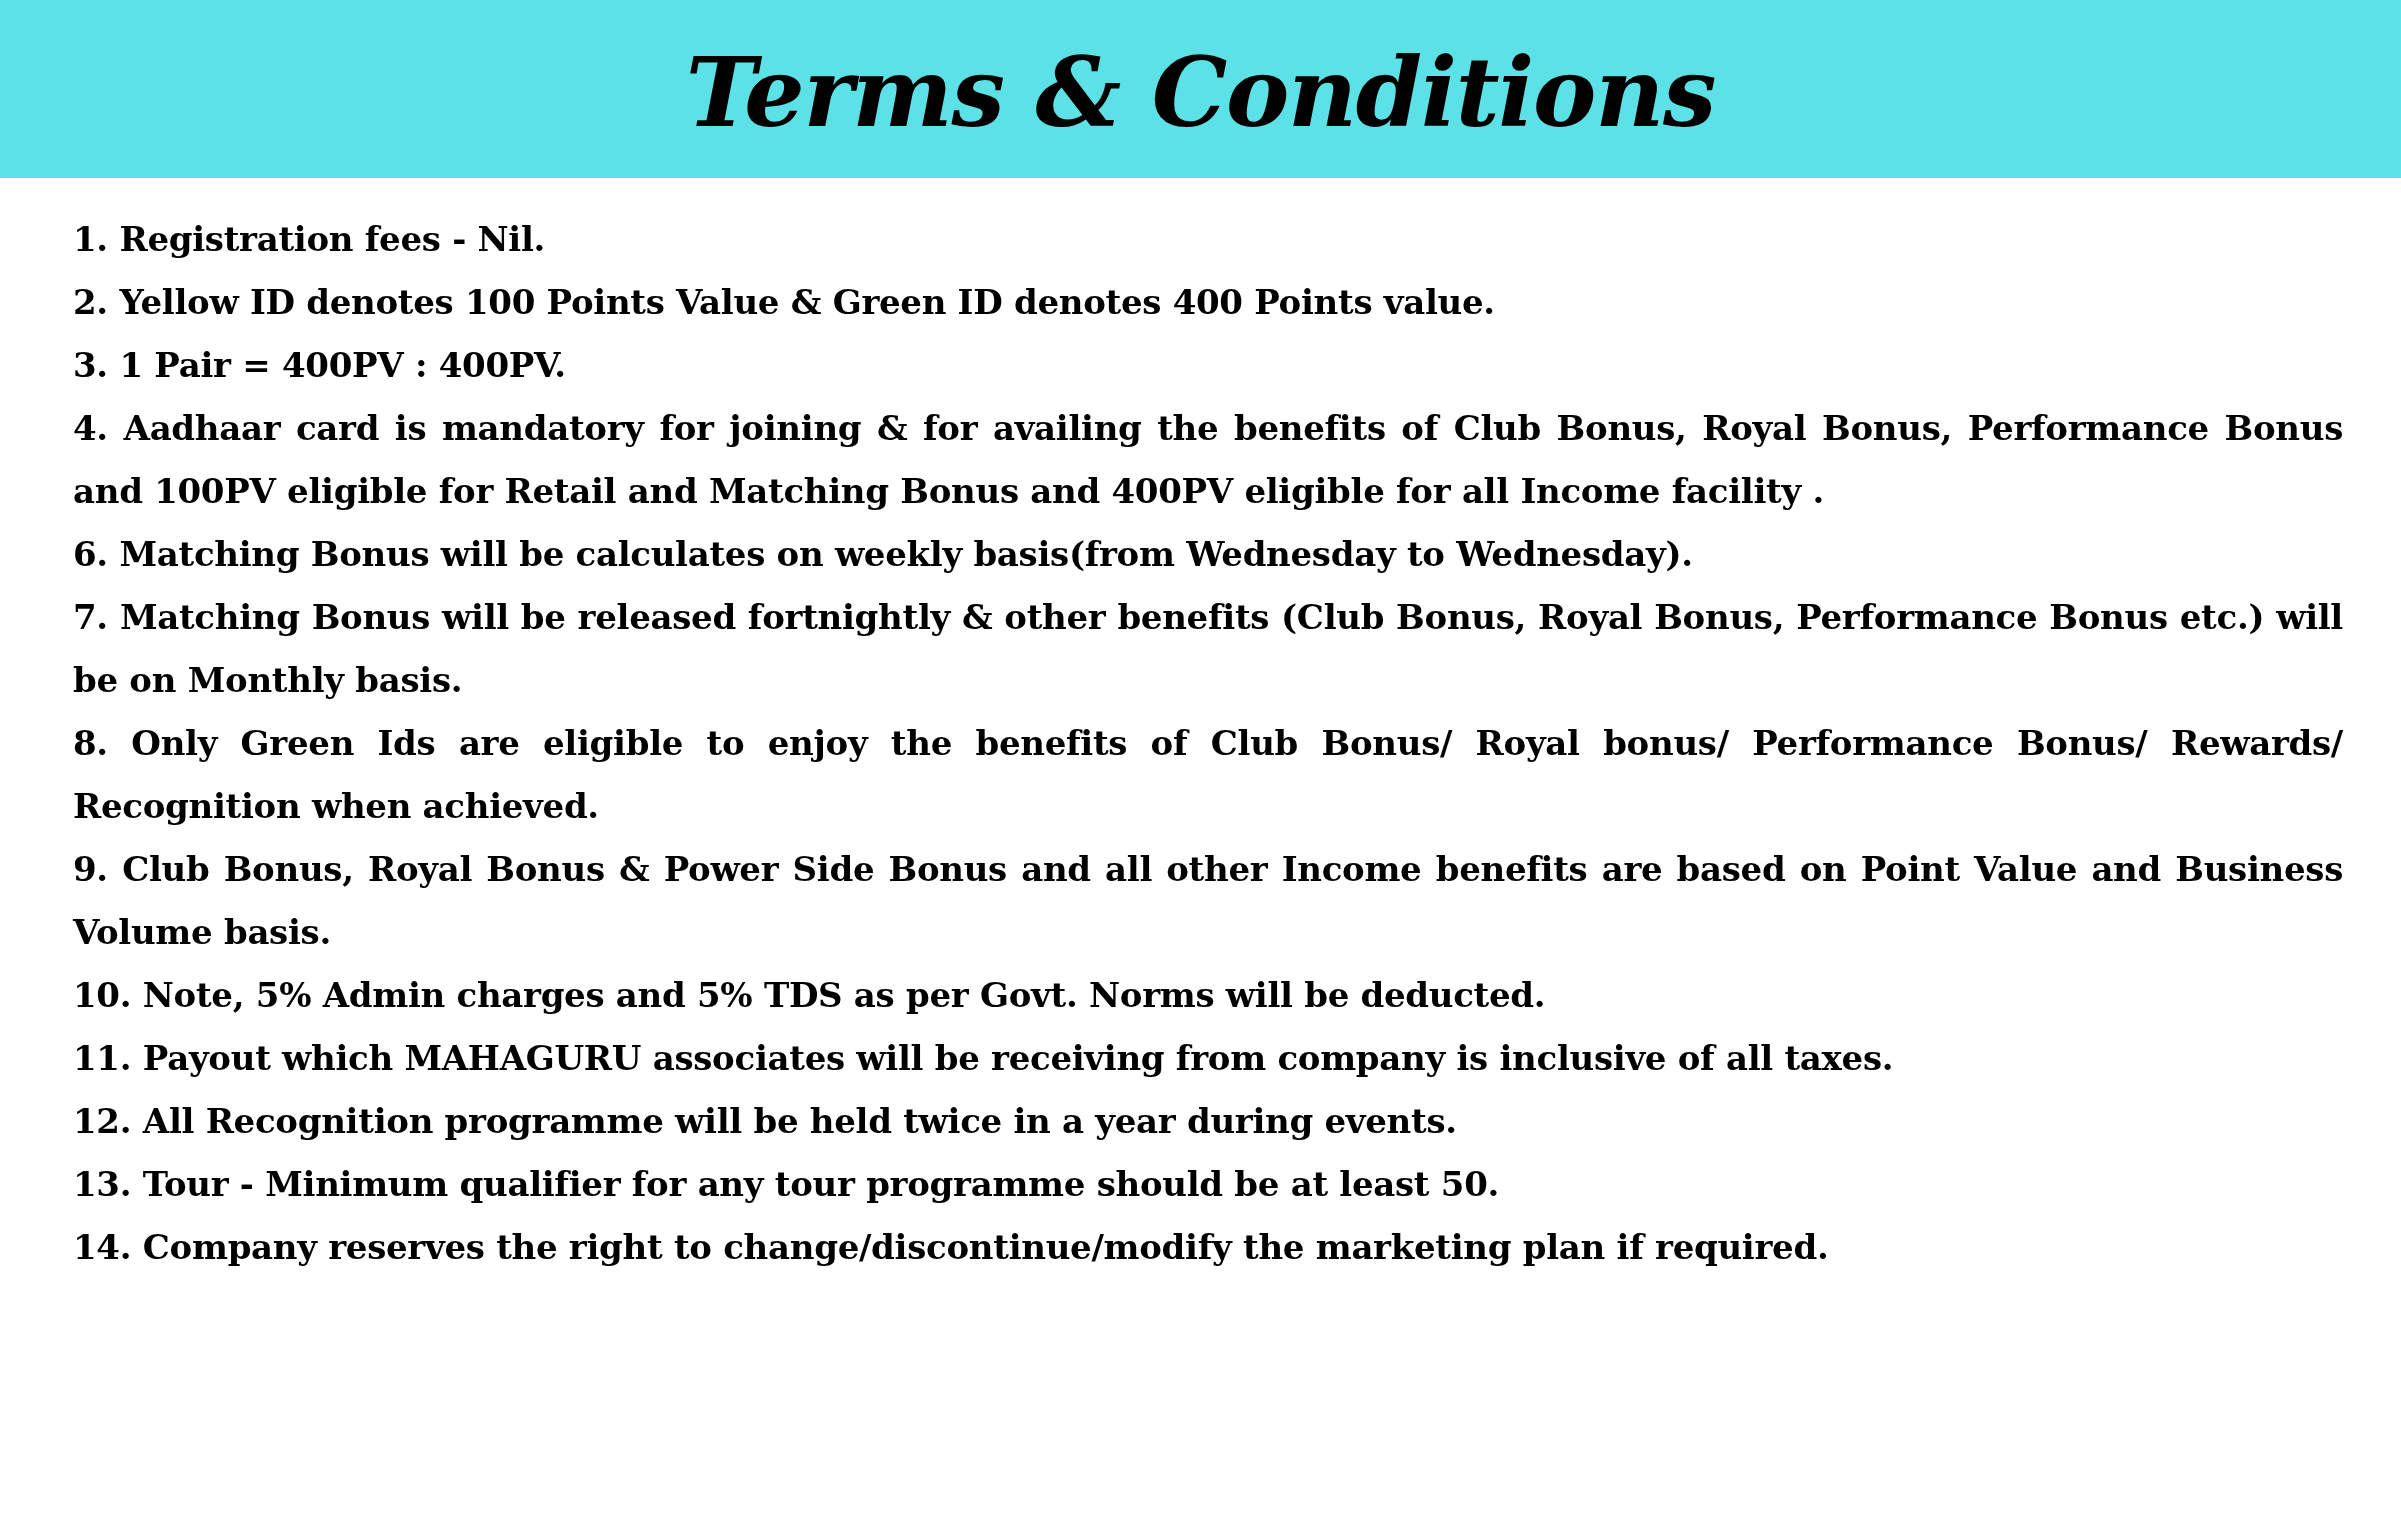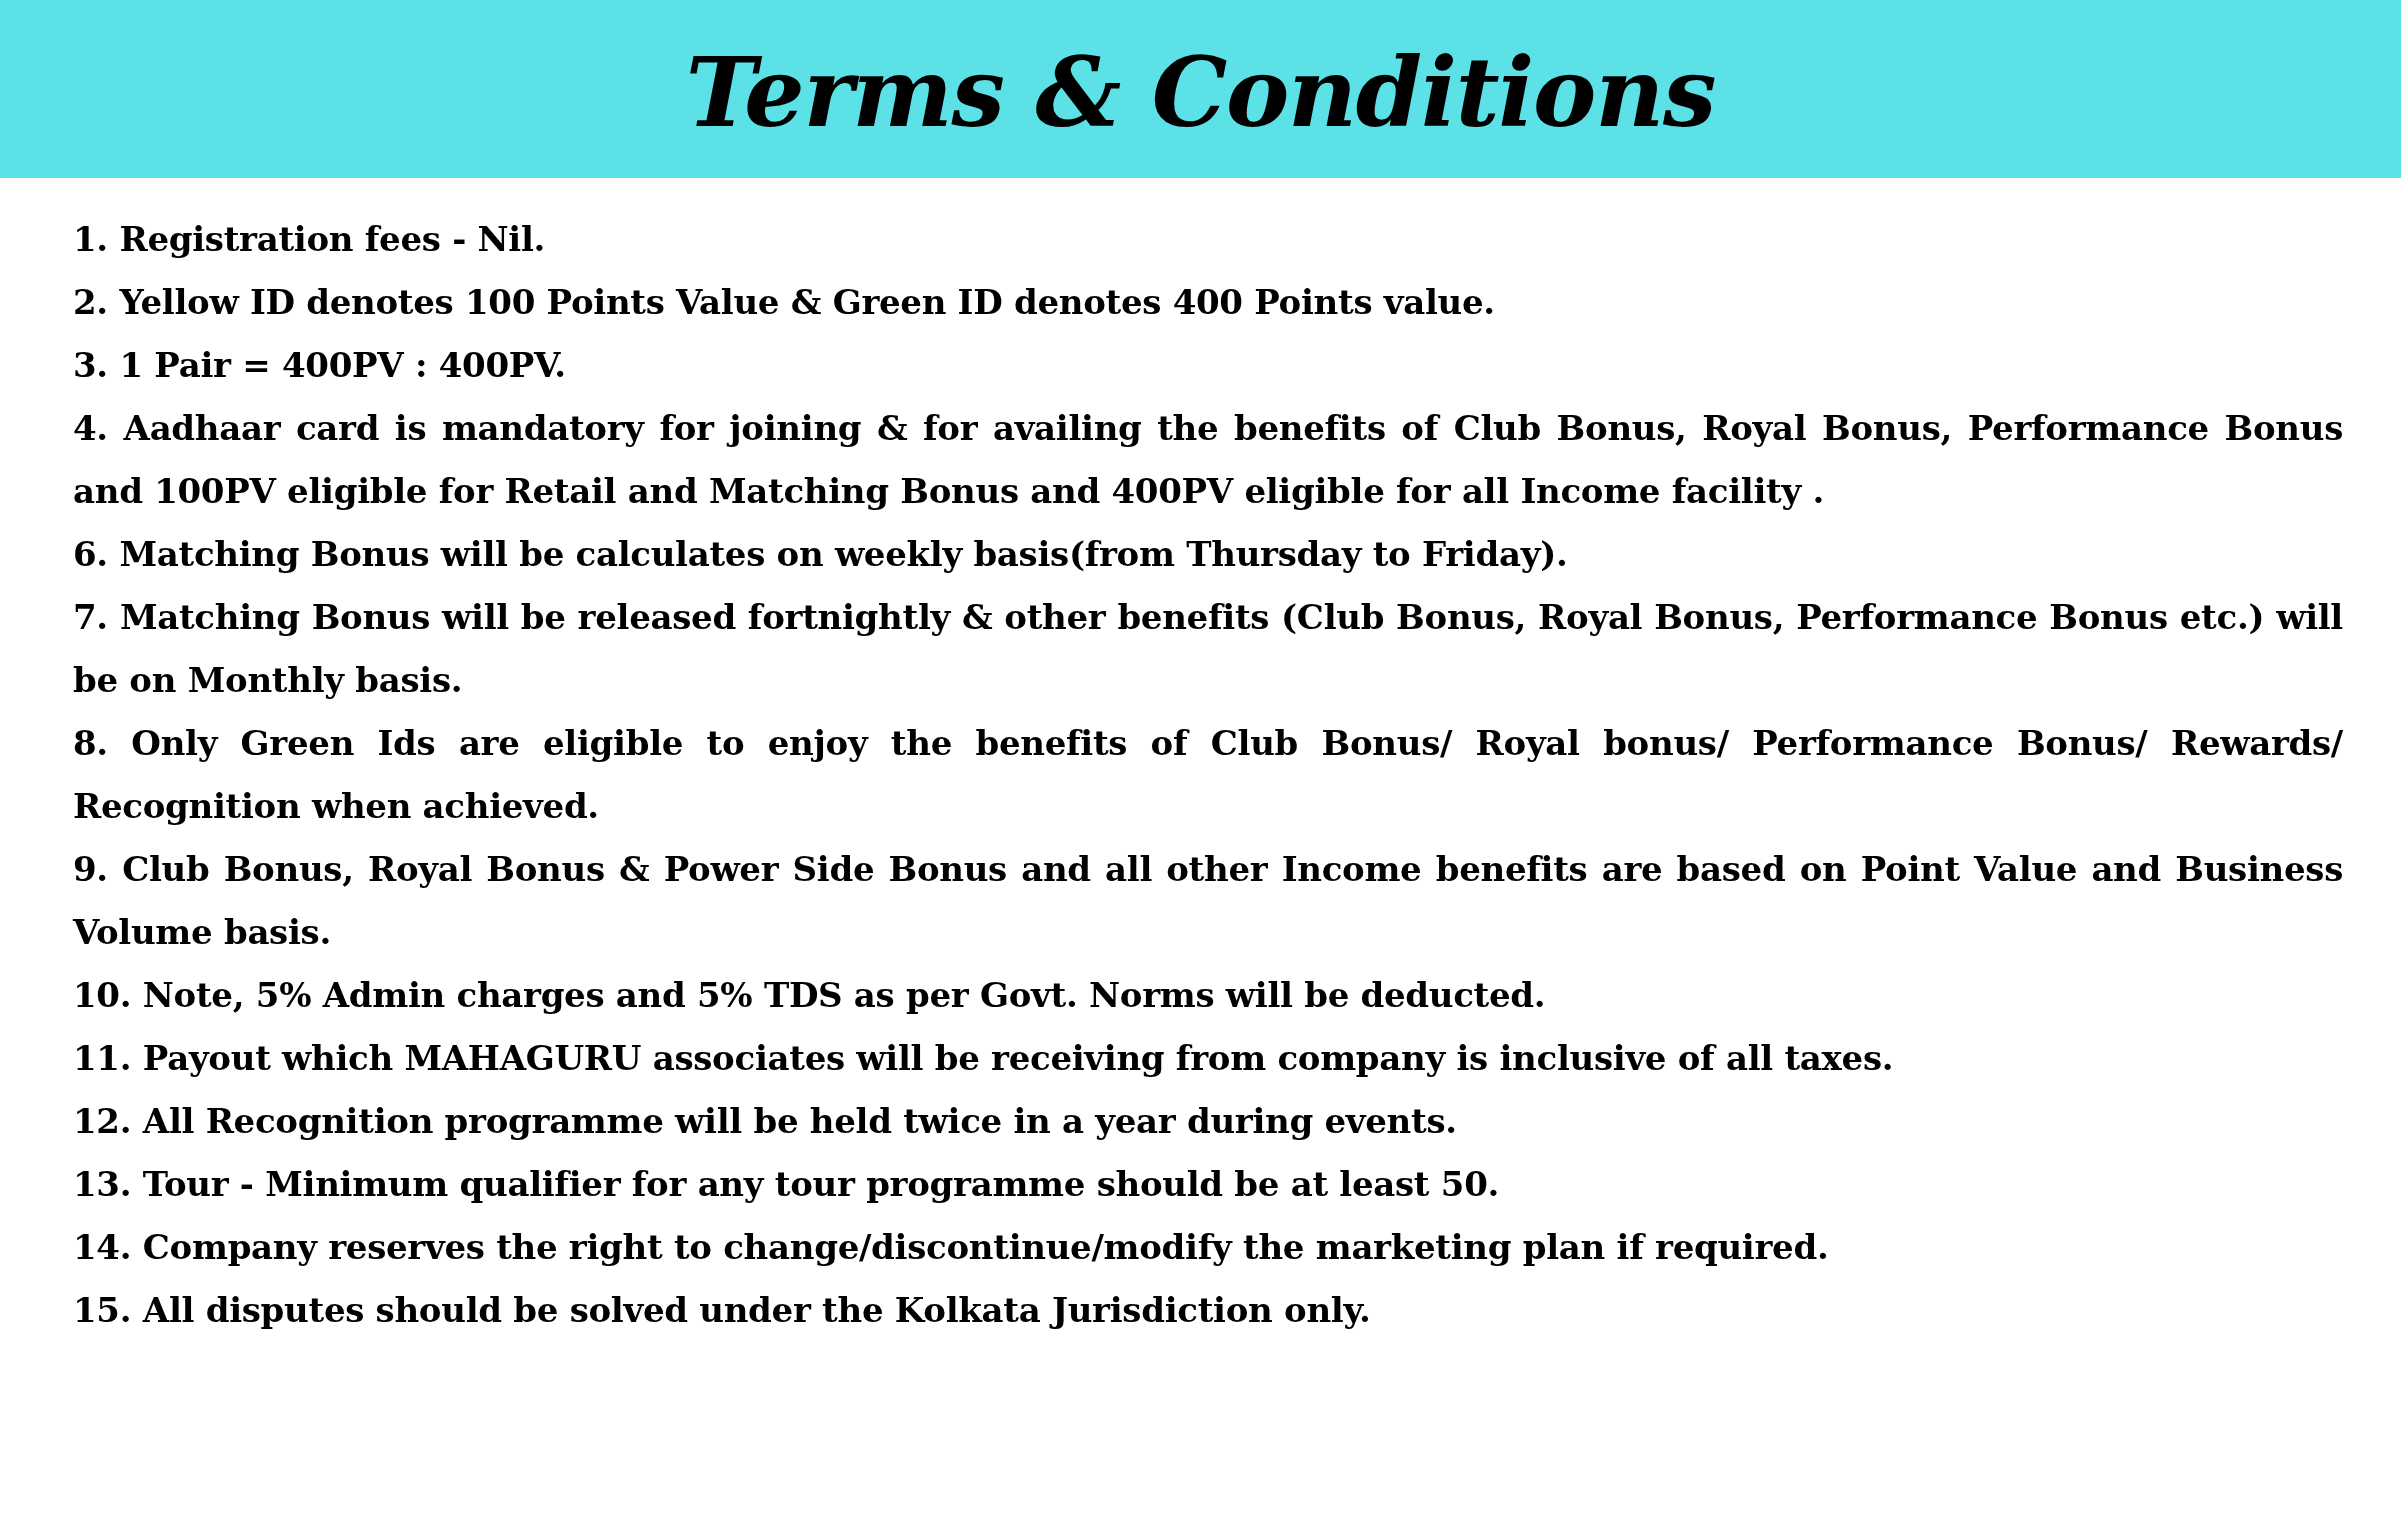--- a/index.html
+++ b/index.html
@@ -53,33 +53,32 @@
 <div class="terms-list">
   <p class="term"><span>1.</span> <span>Registration fees - Nil.</span></p>
 
   <p class="term"><span>2.</span> <span>Yellow ID denotes 100 Points Value &amp; Green ID denotes 400 Points value.</span></p>
 
   <p class="term"><span>3.</span> <span>1 Pair = 400PV : 400PV.</span></p>
 
   <p class="term"><span>4.</span> <span>Aadhaar card is mandatory for joining &amp; for availing the benefits  of Club Bonus, Royal Bonus, Performance Bonus and 100PV eligible for  Retail  and Matching Bonus and 400PV eligible for all Income facility .</span></p>
 
 
-  <p class="term"><span>6.</span> <span>Matching Bonus will be calculates on weekly basis(from Thursday to Friday).</span></p>
+  <p class="term"><span>6.</span> <span>Matching Bonus will be calculates on weekly basis(from Wednesday to Wednesday).</span></p>
 
   <p class="term"><span>7.</span> <span>Matching Bonus will be released fortnightly &amp; other benefits (Club Bonus, Royal Bonus, Performance Bonus etc.) will be on Monthly  basis.</span></p>
 
   <p class="term"><span>8.</span> <span>Only Green Ids are eligible to enjoy the benefits of Club Bonus/ Royal bonus/ Performance Bonus/ Rewards/ Recognition when achieved.</span></p>
 
   <p class="term"><span>9.</span> <span>Club Bonus, Royal Bonus &amp; Power Side Bonus and all other Income benefits are based on Point Value and  Business Volume basis.</span></p>
 
   <p class="term"><span>10.</span> <span>Note, 5% Admin charges and 5% TDS as per Govt. Norms will be deducted.</span></p>
 
   <p class="term"><span>11.</span> <span>Payout which MAHAGURU associates will be receiving from company is inclusive of all taxes.</span></p>
 
   <p class="term"><span>12.</span> <span>All Recognition programme will be held twice in a year during events.</span></p>
 
   <p class="term"><span>13.</span> <span>Tour - Minimum qualifier for any tour programme  should be at least 50.</span></p>
 
   <p class="term"><span>14.</span> <span>Company reserves the right to change/discontinue/modify the marketing plan if required.</span></p>
 
-  <p class="term"><span>15.</span> <span>All disputes should be solved under the Kolkata Jurisdiction only.</span></p>
 </div>
 
 
 </body></html>

